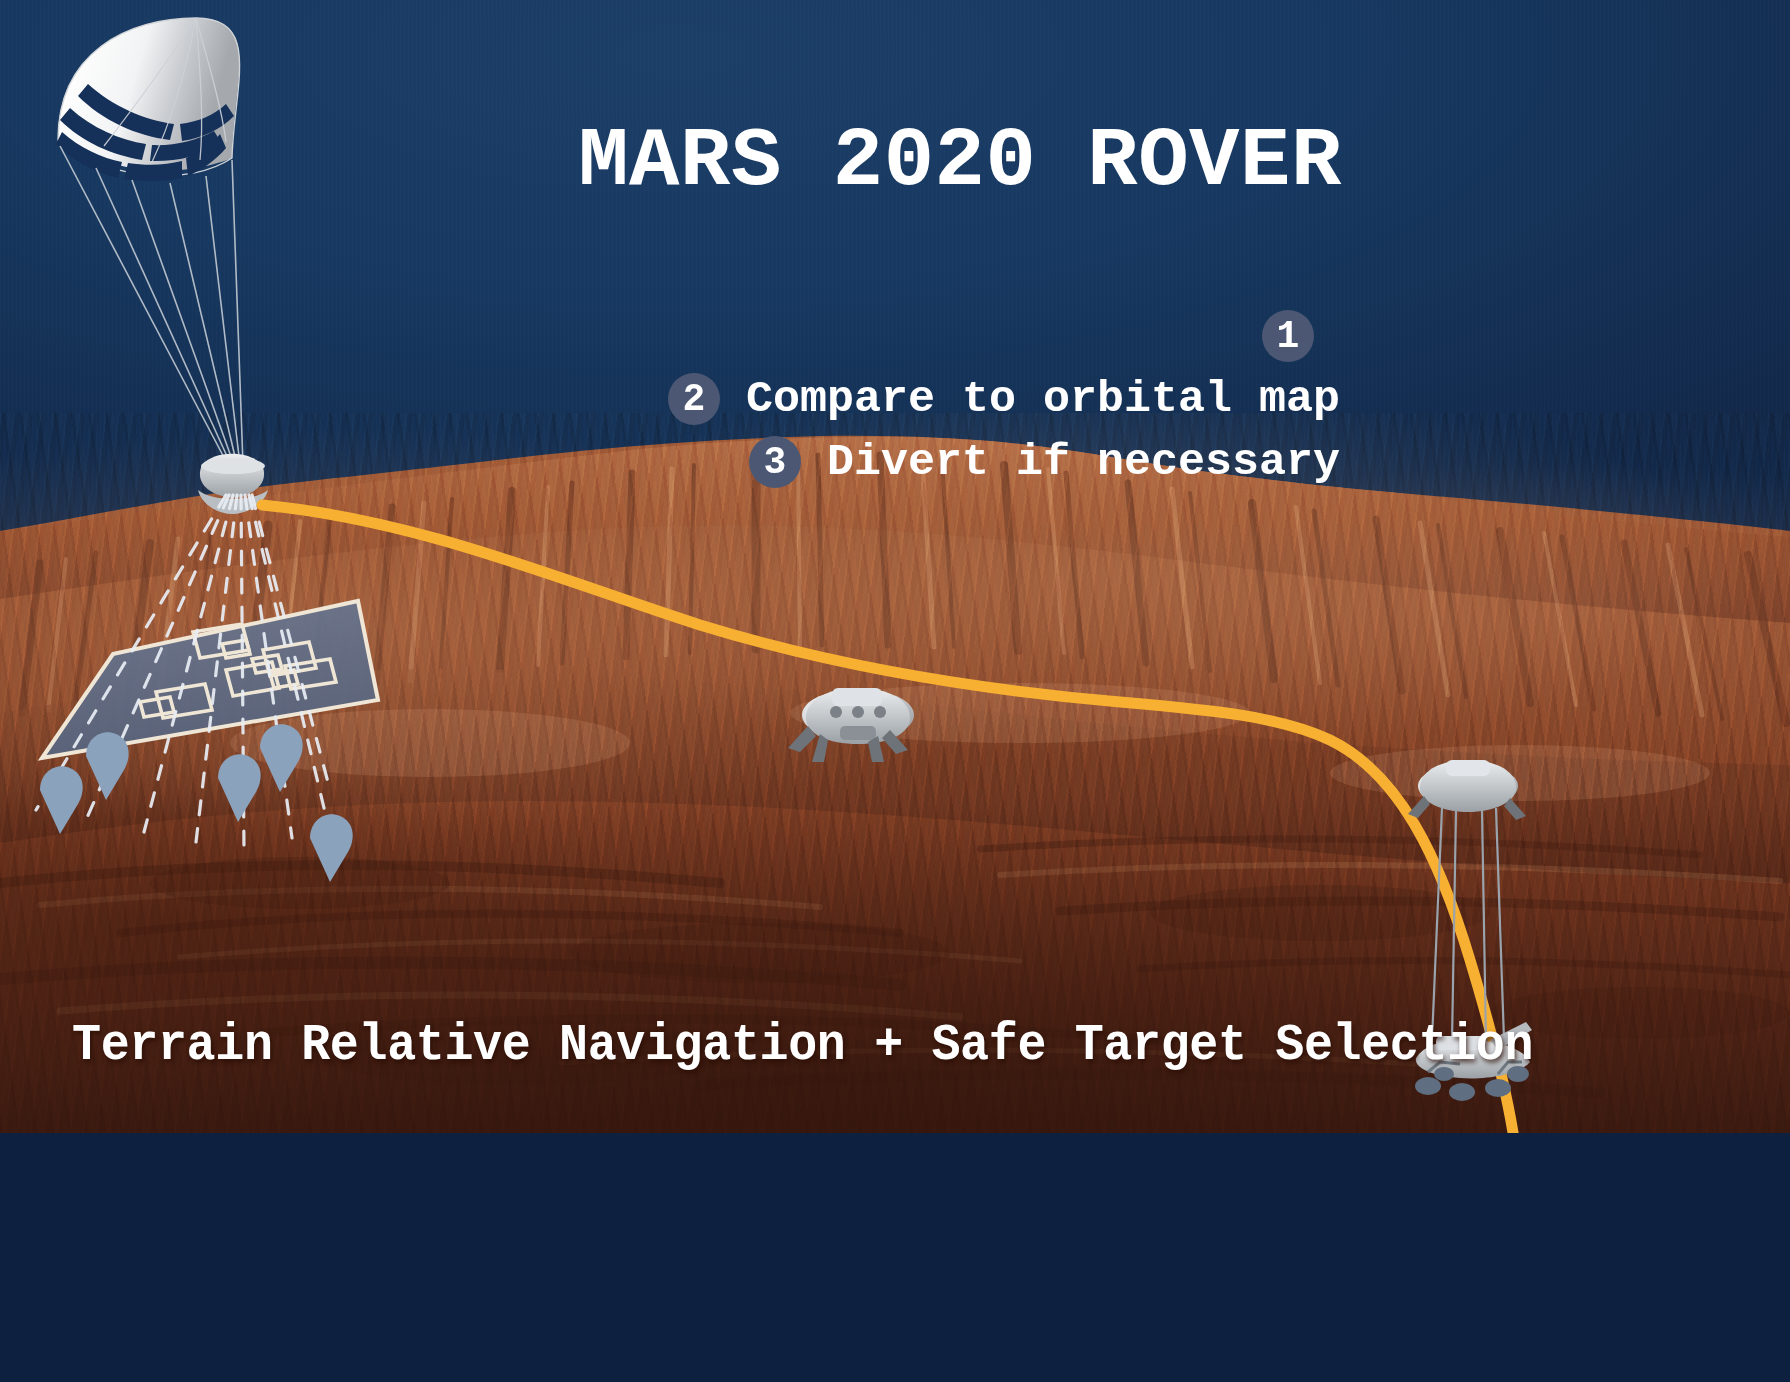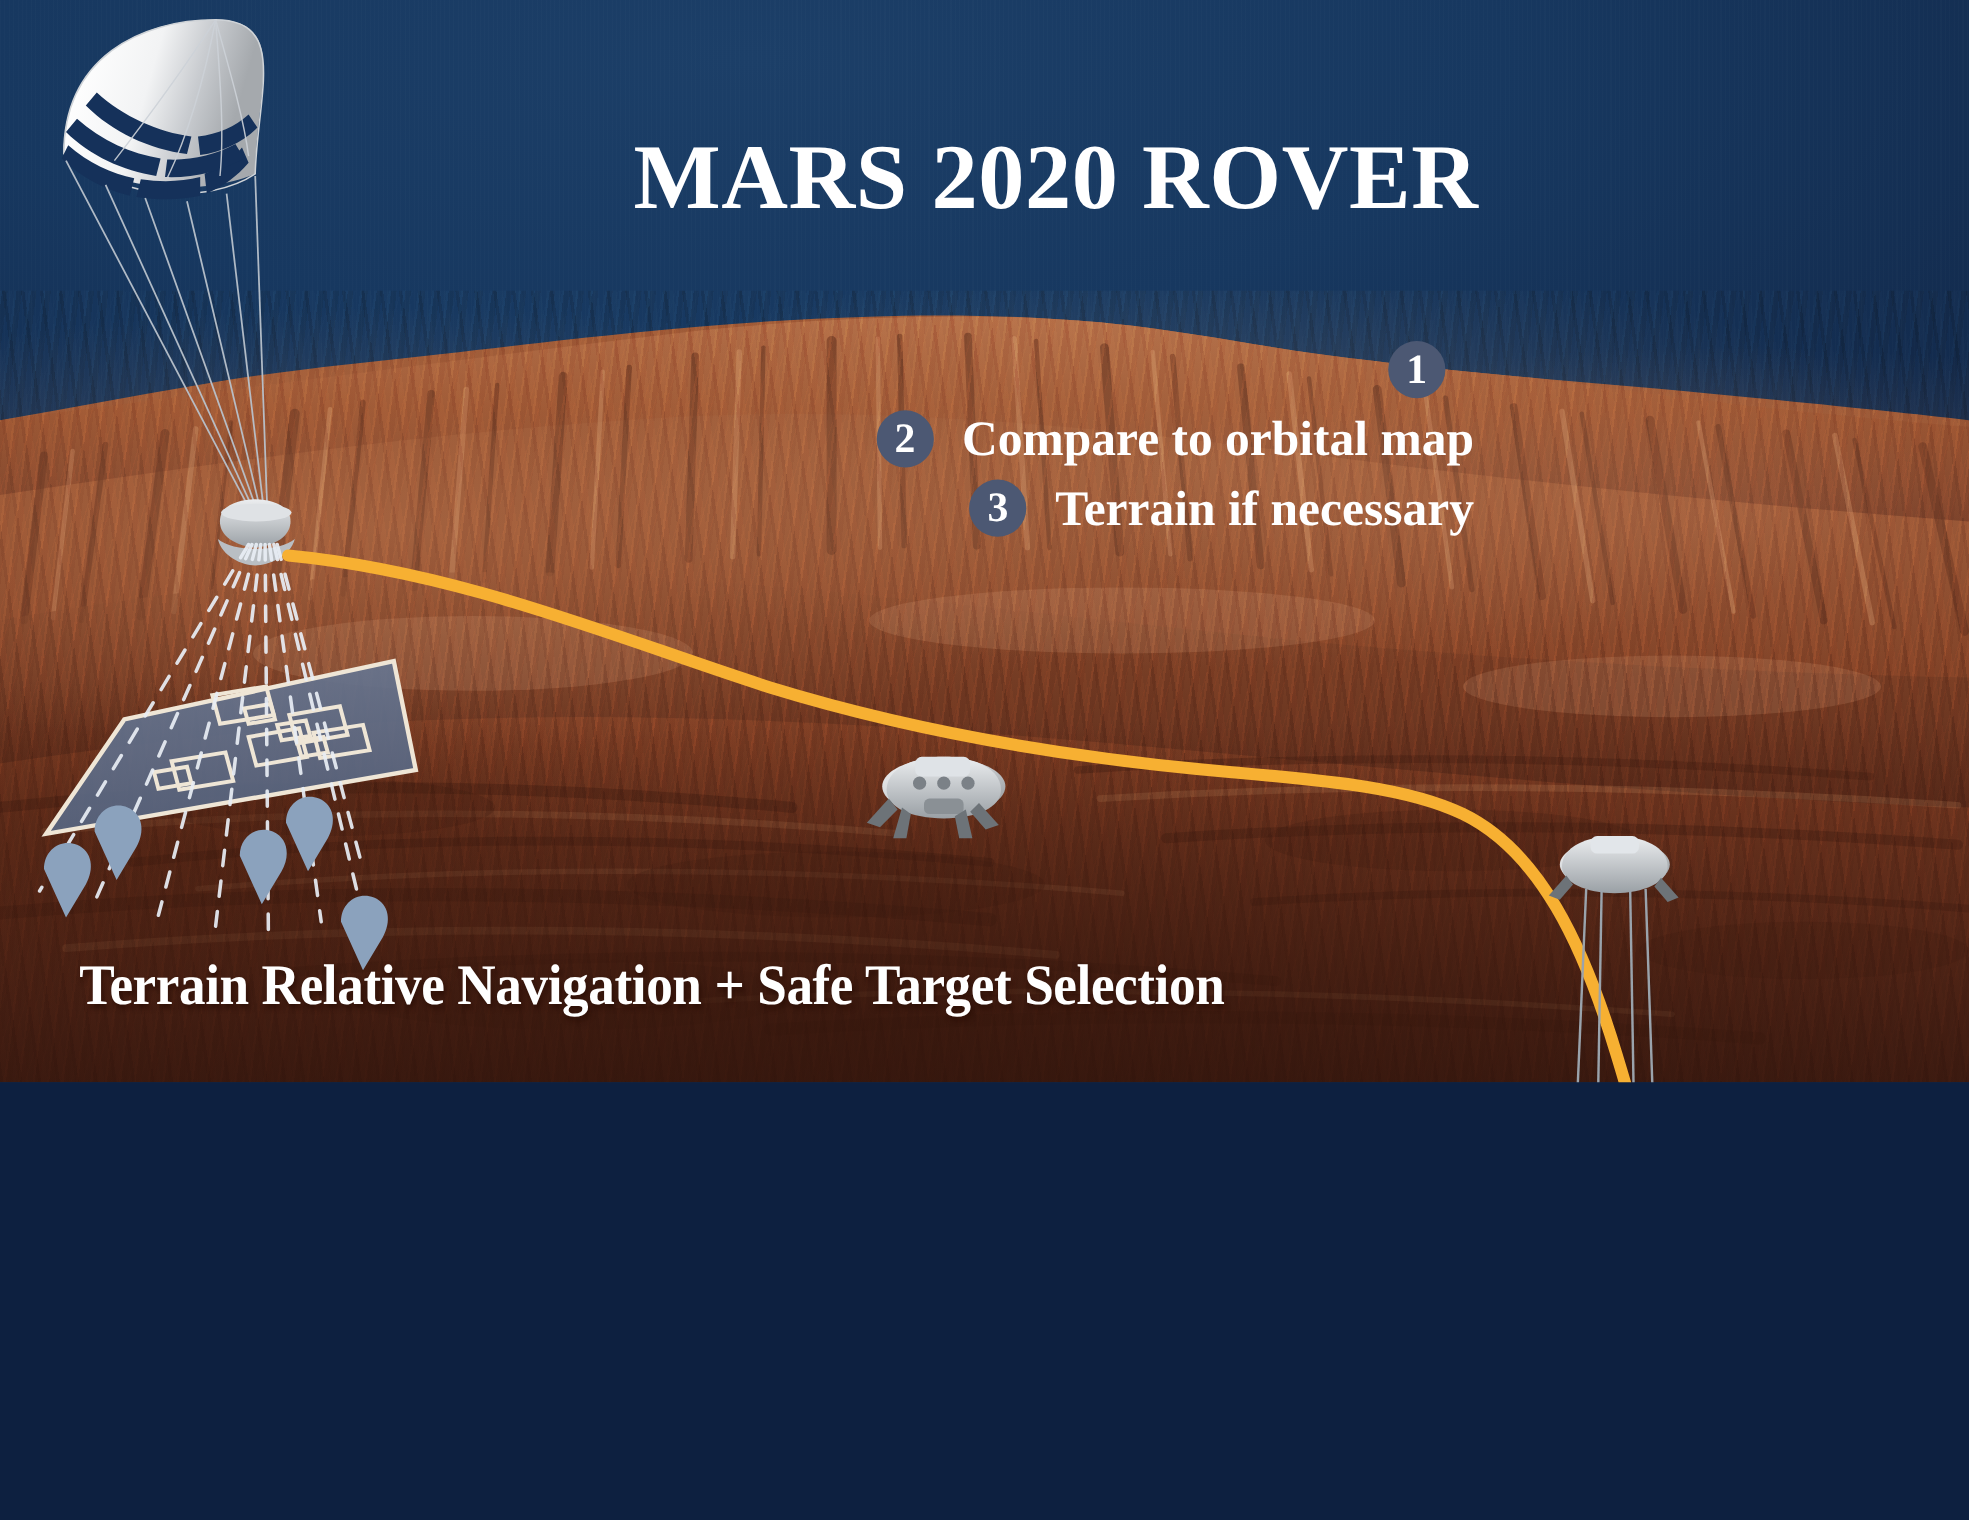--- a/index.html
+++ b/index.html
@@ -1,21 +1,21 @@
 <!DOCTYPE html>
 <html><head>
 <meta charset="utf-8">
 <style>
   html,body{margin:0;padding:0;background:#0d2040;}
   *{box-sizing:border-box;}
   #stage{
     position:relative;
-    width:1790px;height:984px;
+    width:1790px;height:1133px;
     overflow:hidden;
-    font-family:Liberation Serif, serif;
+    font-family:Liberation Mono, monospace;
     background:#133157;
   }
   
   .sky{
     position:absolute;left:0;top:0;width:1790px;height:880px;
     background:
       radial-gradient(120% 90% at 38% 6%, #1c3f68 0%, #173860 32%, #12294b 66%, #0f2444 100%);
   }
   .sky:after{
     
@@ -418,19 +418,19 @@
   <div class="steps">
     <div class="step">
       <span class="badge">1</span>
     </div>
     <div class="step">
       <span class="badge">2</span>
       <span class="step-text">Compare to orbital map</span>
     </div>
     <div class="step">
       <span class="badge">3</span>
-      <span class="step-text">Terrain if necessary</span>
+      <span class="step-text">Divert if necessary</span>
     </div>
   </div>
 
   <div class="caption">Terrain Relative Navigation + Safe Target Selection</div>
 
 </div>
 
 </body></html>

